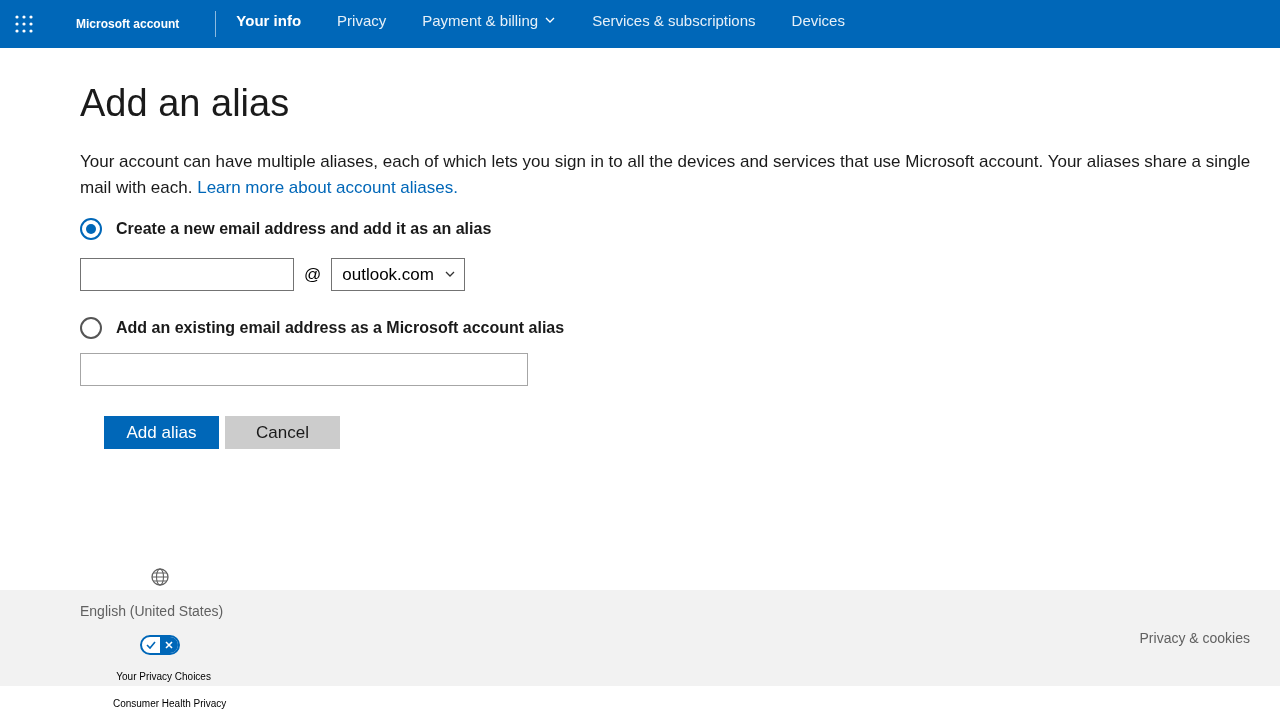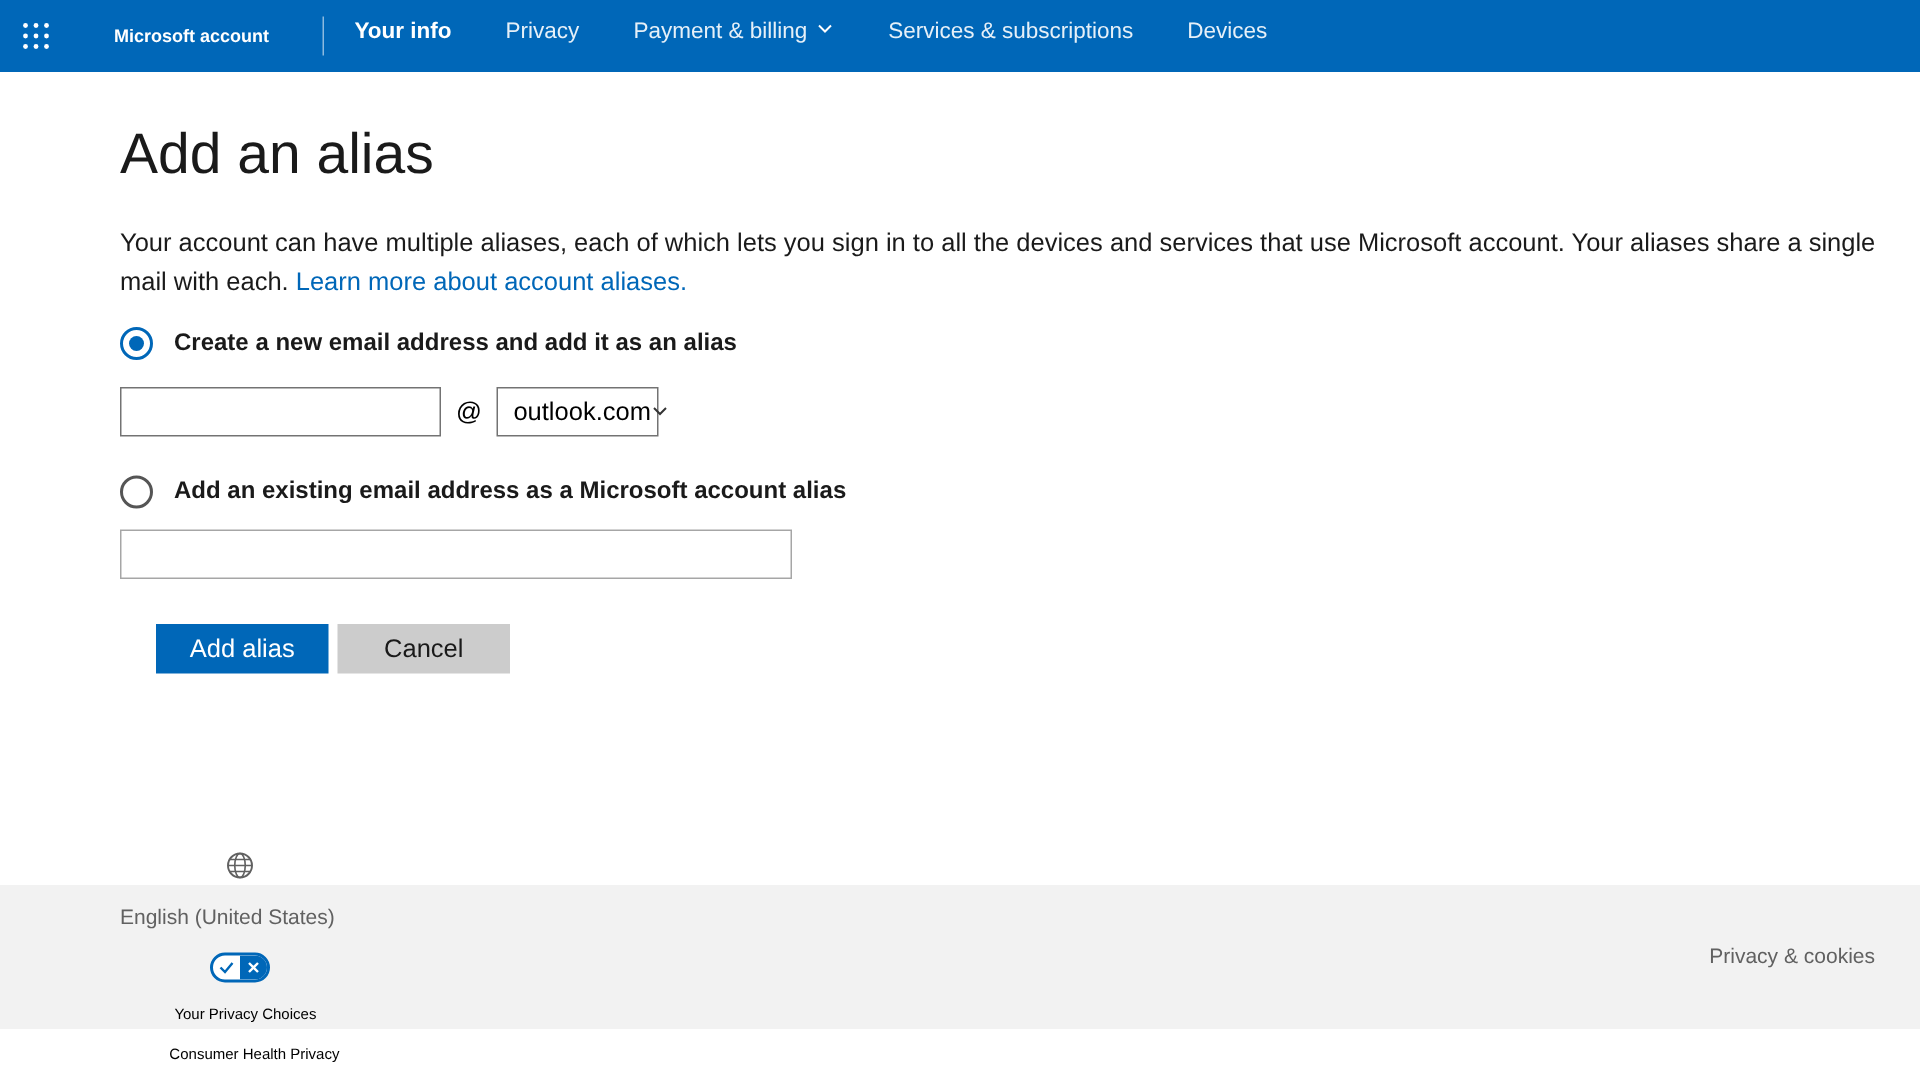--- a/index.html
+++ b/index.html
@@ -61,21 +61,21 @@
   .radio .dot { width:10px; height:10px; border-radius:50%; background:#0067B8; }
   .option-label { font-size:16px; font-weight:700; color:#1a1a1a; }
   .input-row { display:flex; align-items:center; gap:10px; margin-bottom:26px; }
   .input-row.first { padding-left: 0px; }
   input.text {
     height: 33px; width: 214px; font-size:16px; padding: 4px 6px;
     border: 1px solid rgba(0,0,0,0.55); outline:none; background:#fff;
   }
   .at { font-size:17px; }
   .domain-select {
-    height:33px; width:108px; border:1px solid rgba(0,0,0,0.55);
+    height:33px; width:134px; border:1px solid rgba(0,0,0,0.55);
     display:flex; align-items:center; justify-content:space-between;
     padding: 0 8px 0 10px; font-size:17px; cursor:pointer; background:#fff;
   }
   .option-row.second { margin-bottom:14px; }
   input.text.wide {
     width: 448px; border: 1px solid rgba(0,0,0,0.35);
   }
   .button-row { display:flex; gap:6px; margin-top:30px;margin-left:24px; }
   .btn {
     height:33px; min-width:115px; padding: 0 22px; font-size:17px; border:none; cursor:pointer;

